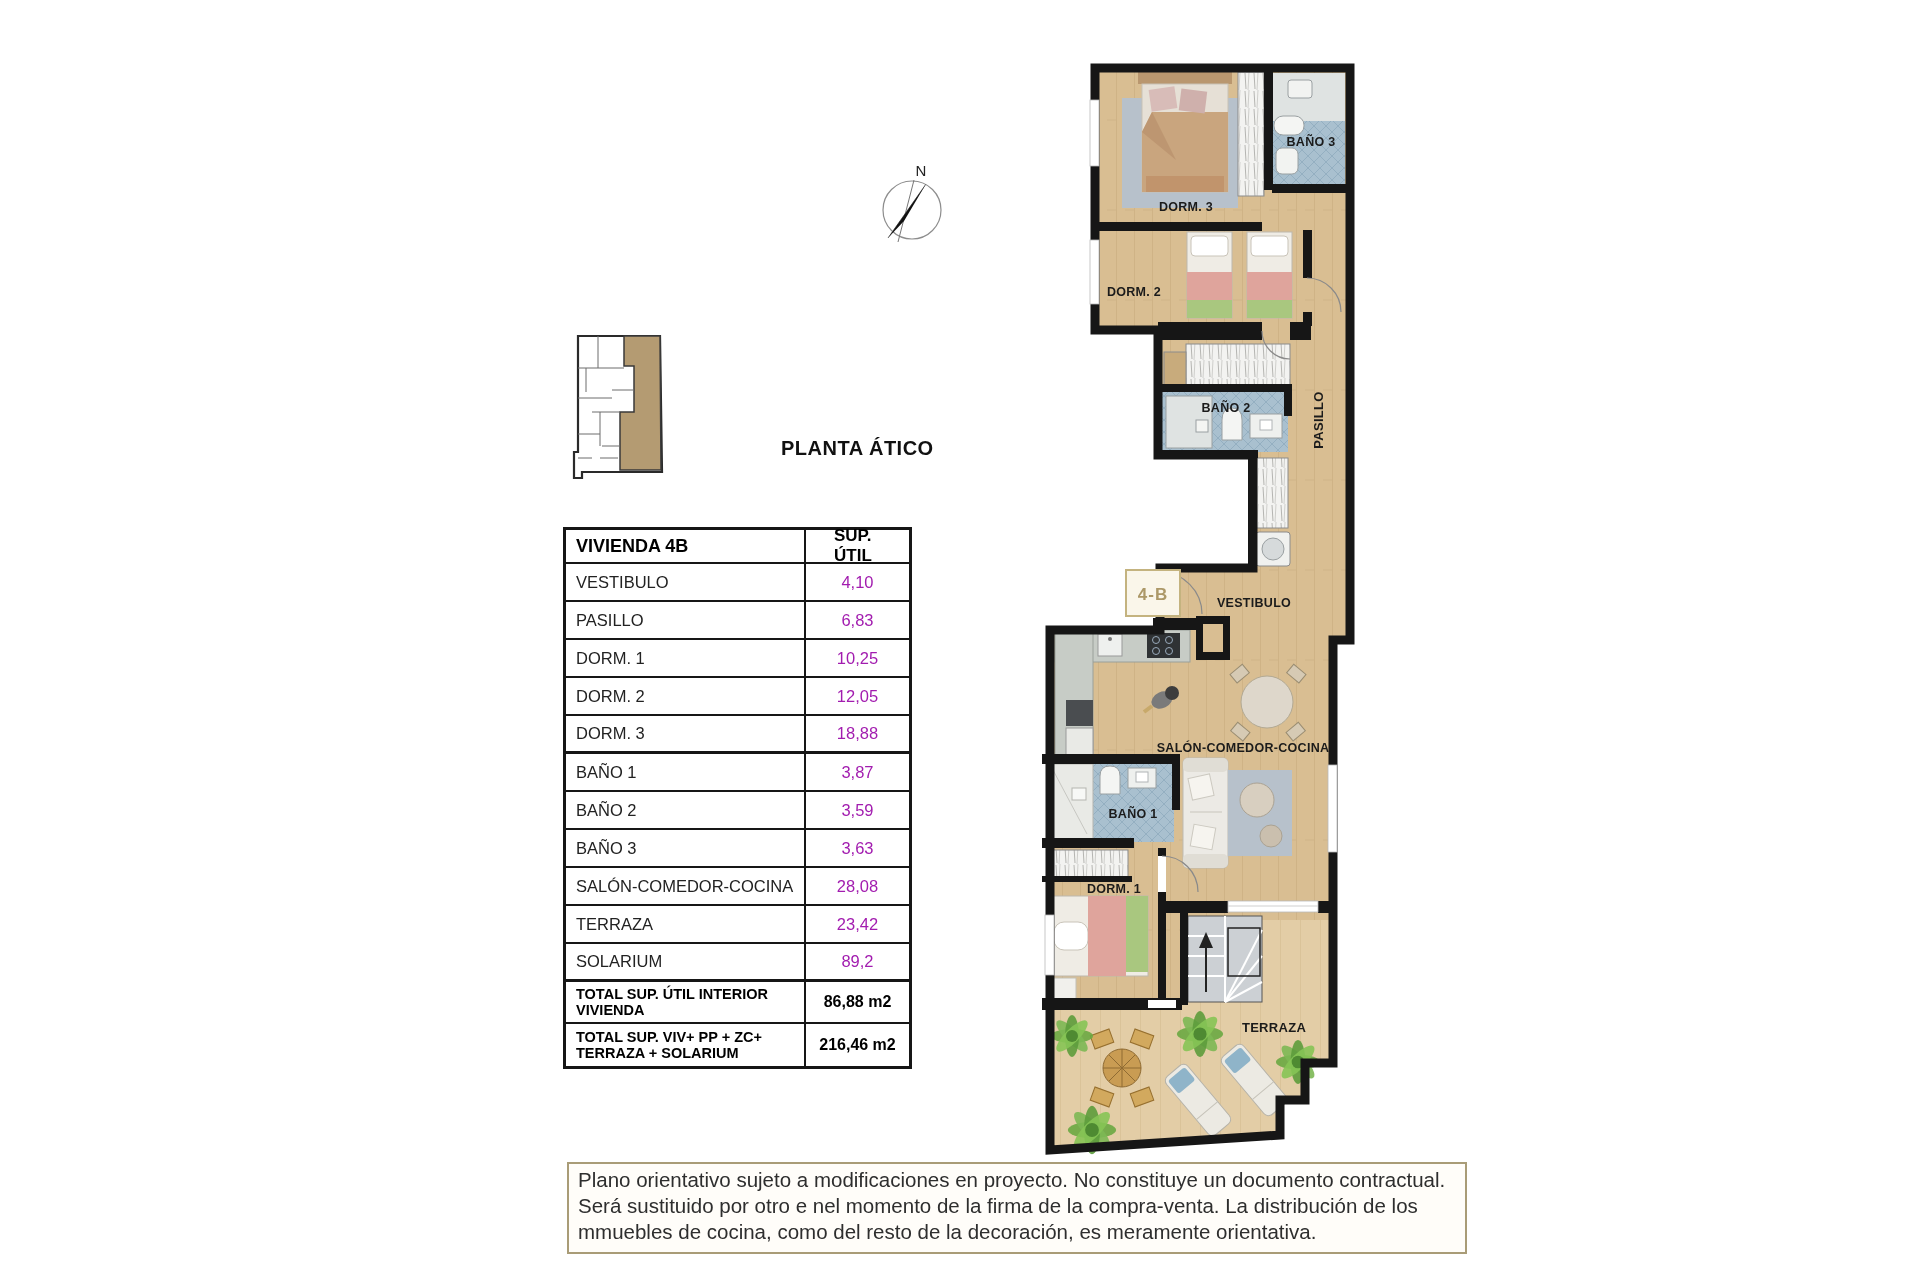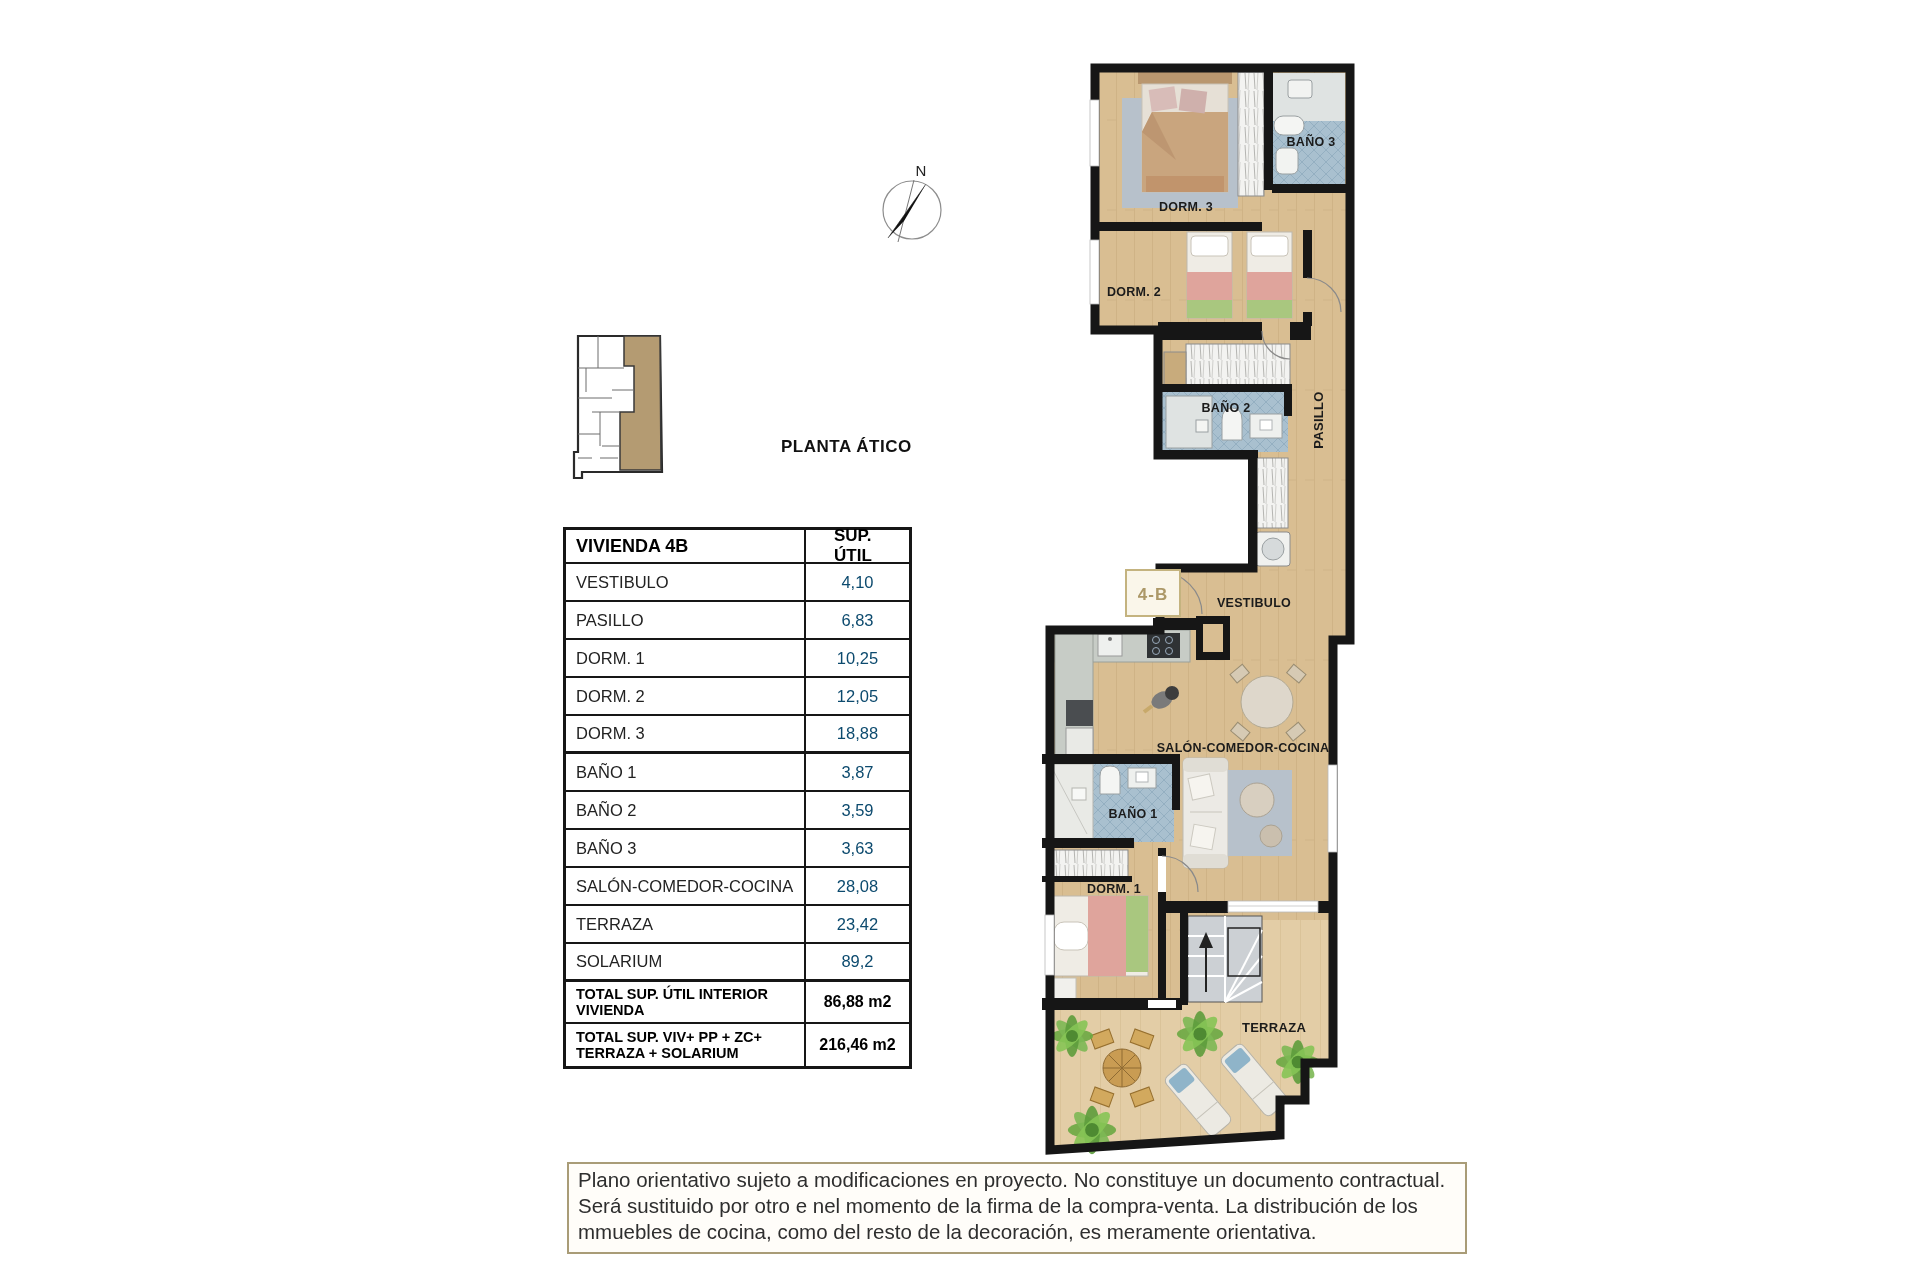--- a/index.html
+++ b/index.html
@@ -1,30 +1,30 @@
 <!DOCTYPE html>
 <html><head>
 <meta charset="utf-8">
 <style>
   html,body{margin:0;padding:0;background:#ffffff;}
   .sheet{position:relative;width:1920px;height:1280px;background:#fff;overflow:hidden;
          font-family:"Liberation Sans",sans-serif;color:#1c1c1c;}
   .abs{position:absolute;}
   
-  .plan-title{left:781px;top:437px;font-size:17px;font-weight:bold;letter-spacing:.5px;color:#111;}
+  .plan-title{left:781px;top:437px;font-size:20px;font-weight:bold;letter-spacing:.5px;color:#111;}
   
   .area-table{left:563px;top:527px;width:349px;border:3px solid #161616;background:#fff;box-sizing:border-box;}
   .t-row{display:flex;align-items:stretch;height:38px;border-bottom:2px solid #161616;box-sizing:border-box;justify-content:flex-end;}
   .t-row.header{height:34px;}
   .t-row.thick{border-bottom-width:3px;}
   .t-row.total{height:42px;}
   .t-row:last-child{border-bottom:none;}
   .t-label{width:240px;padding-left:10px;border-right:2px solid #161616;display:flex;align-items:center;
            font-size:16.5px;color:#222;box-sizing:border-box;}
-  .t-value{flex:1;display:flex;align-items:center;justify-content:center;font-size:16.5px;color:#0c4a6e;}
+  .t-value{flex:1;display:flex;align-items:center;justify-content:center;font-size:16.5px;color:#a21caf;}
   .t-row.header .t-label{font-size:18px;font-weight:bold;color:#000;}
   .t-row.header .t-value{justify-content:flex-start;padding-left:28px;font-size:17px;font-weight:bold;color:#000;}
   .t-row.total .t-label{font-size:14.5px;font-weight:bold;line-height:1.12;color:#000;padding-right:4px;}
   .t-row.total .t-value{font-size:16px;font-weight:bold;color:#000;}
   
   .disclaimer{left:567px;top:1162px;width:900px;box-sizing:border-box;border:2px solid #a99c77;
               background:#fffdf9;padding:3px 9px 8px 9px;font-size:20.5px;line-height:1.26;color:#2e2e2e;}
   
   .room-lbl{font-family:"Liberation Sans",sans-serif;font-size:12.5px;font-weight:600;fill:#1b1b1b;letter-spacing:.3px;}
   .room-lbl.big{font-size:13px;}

